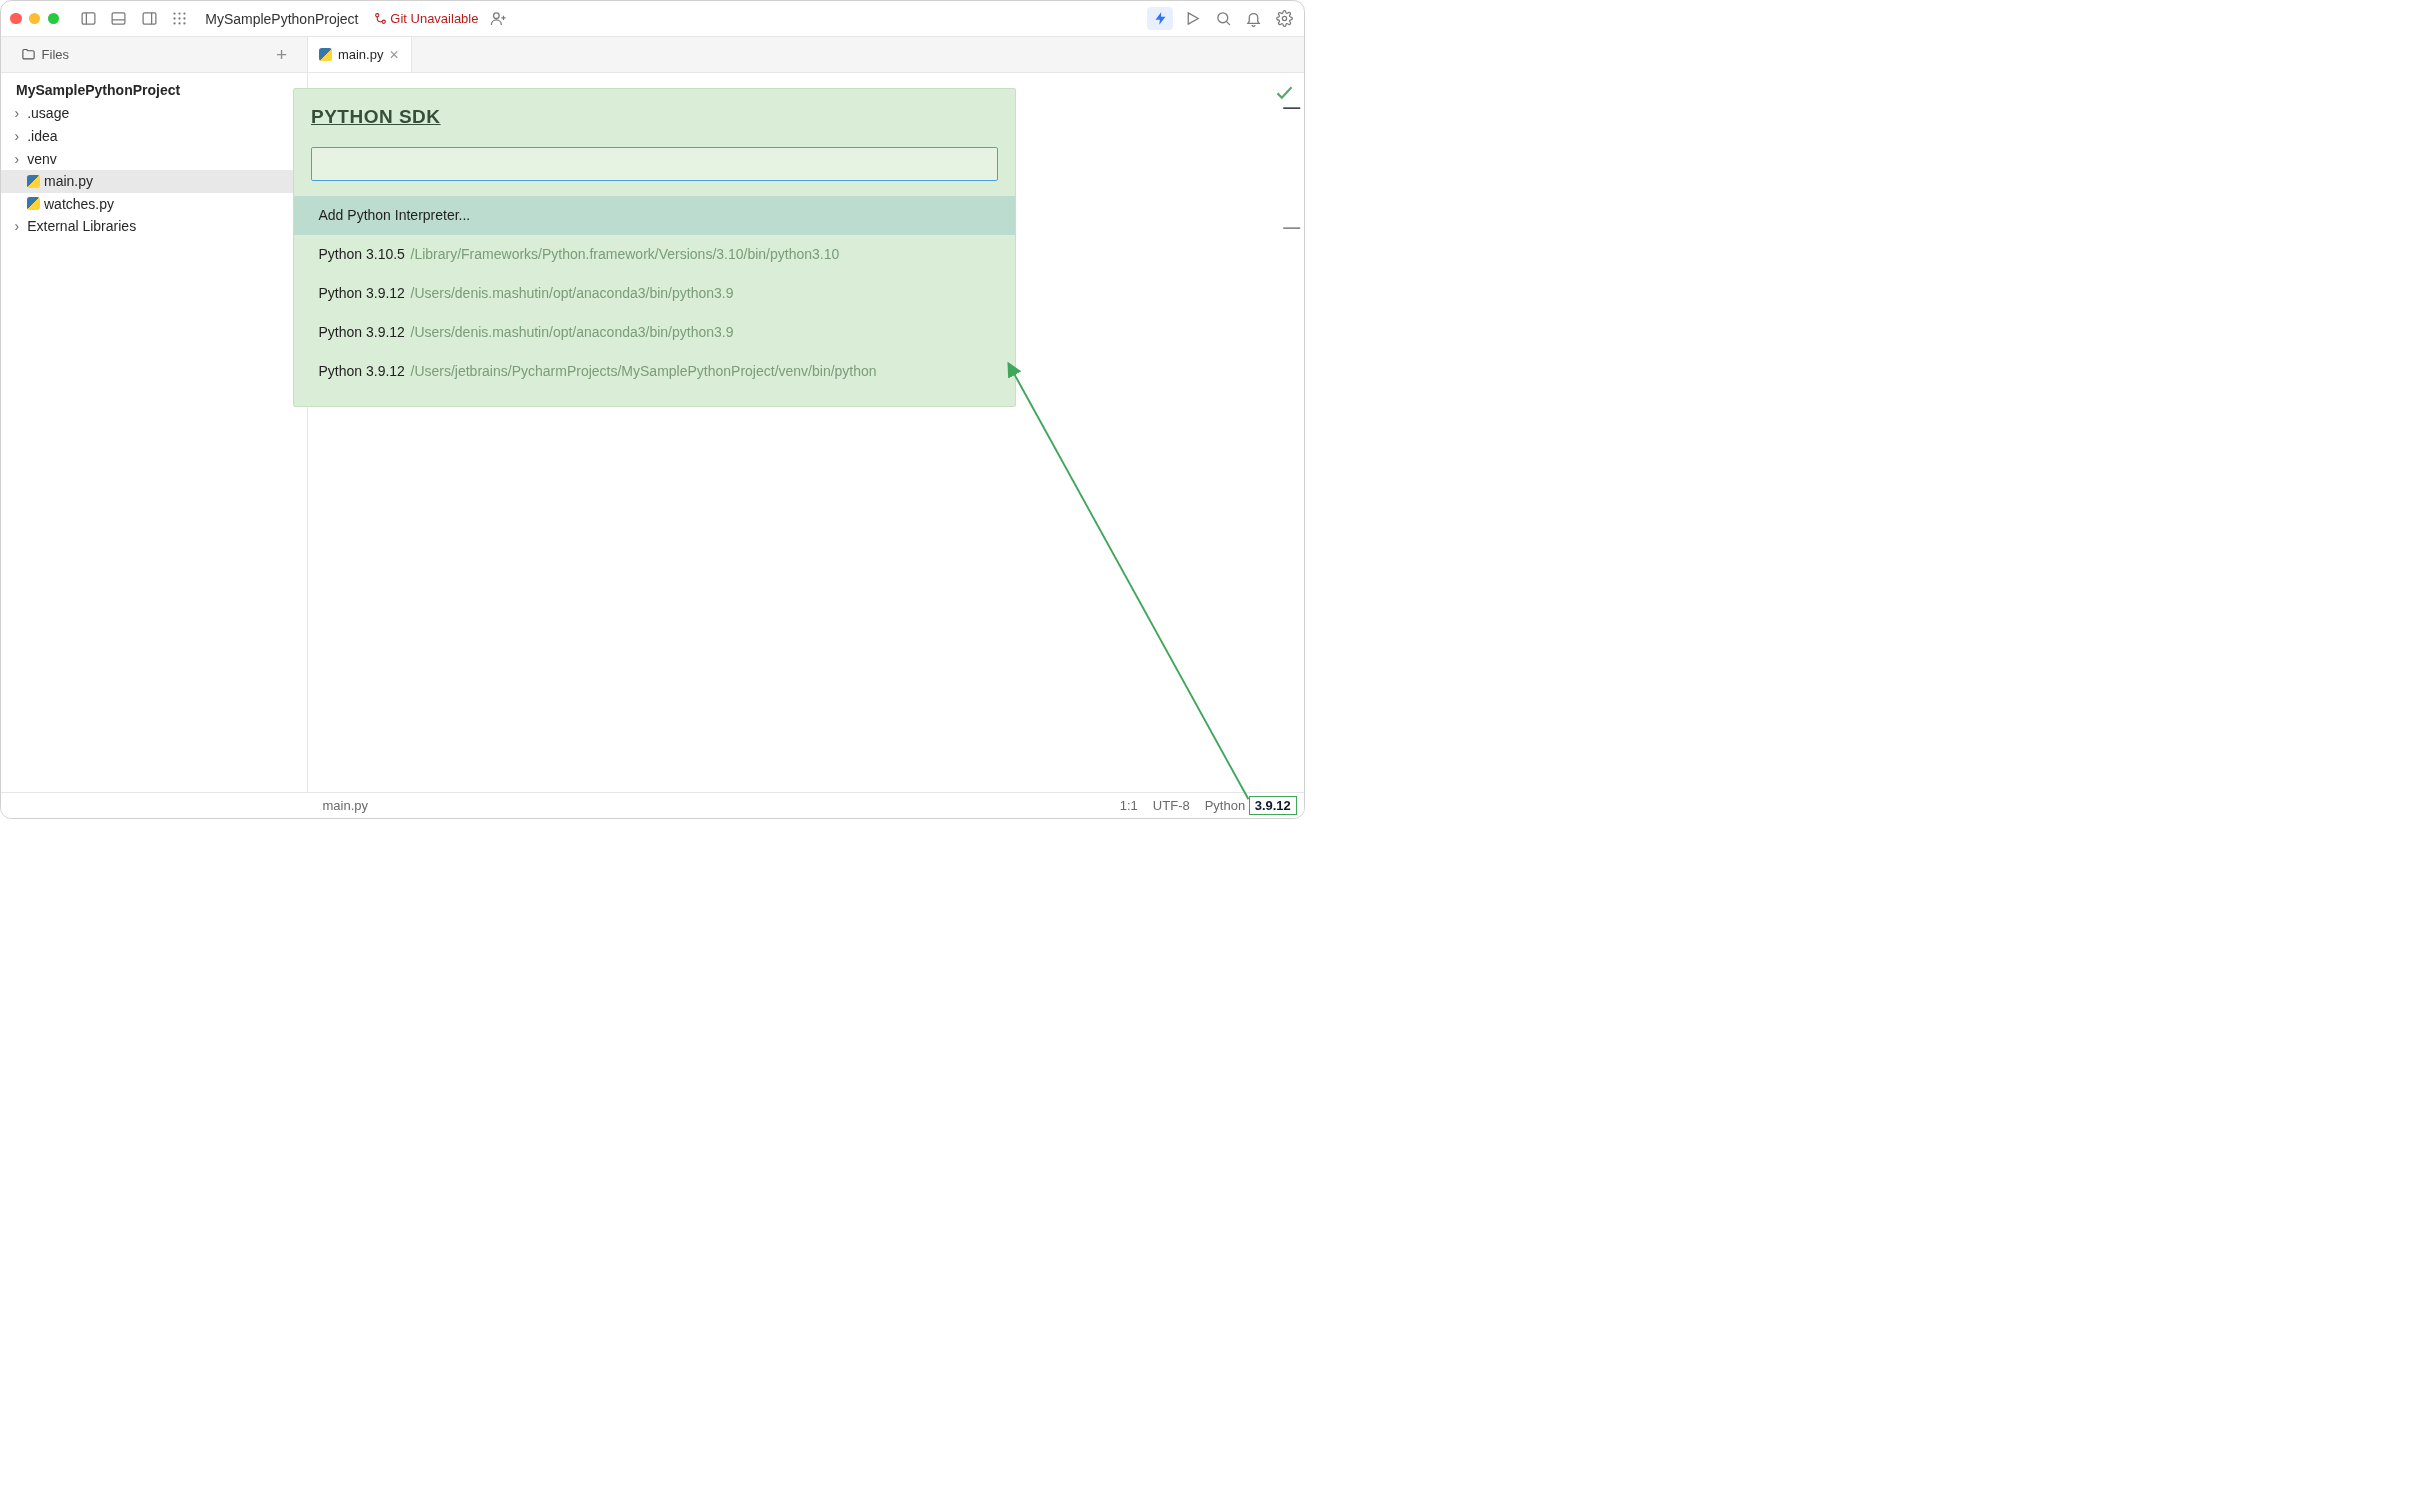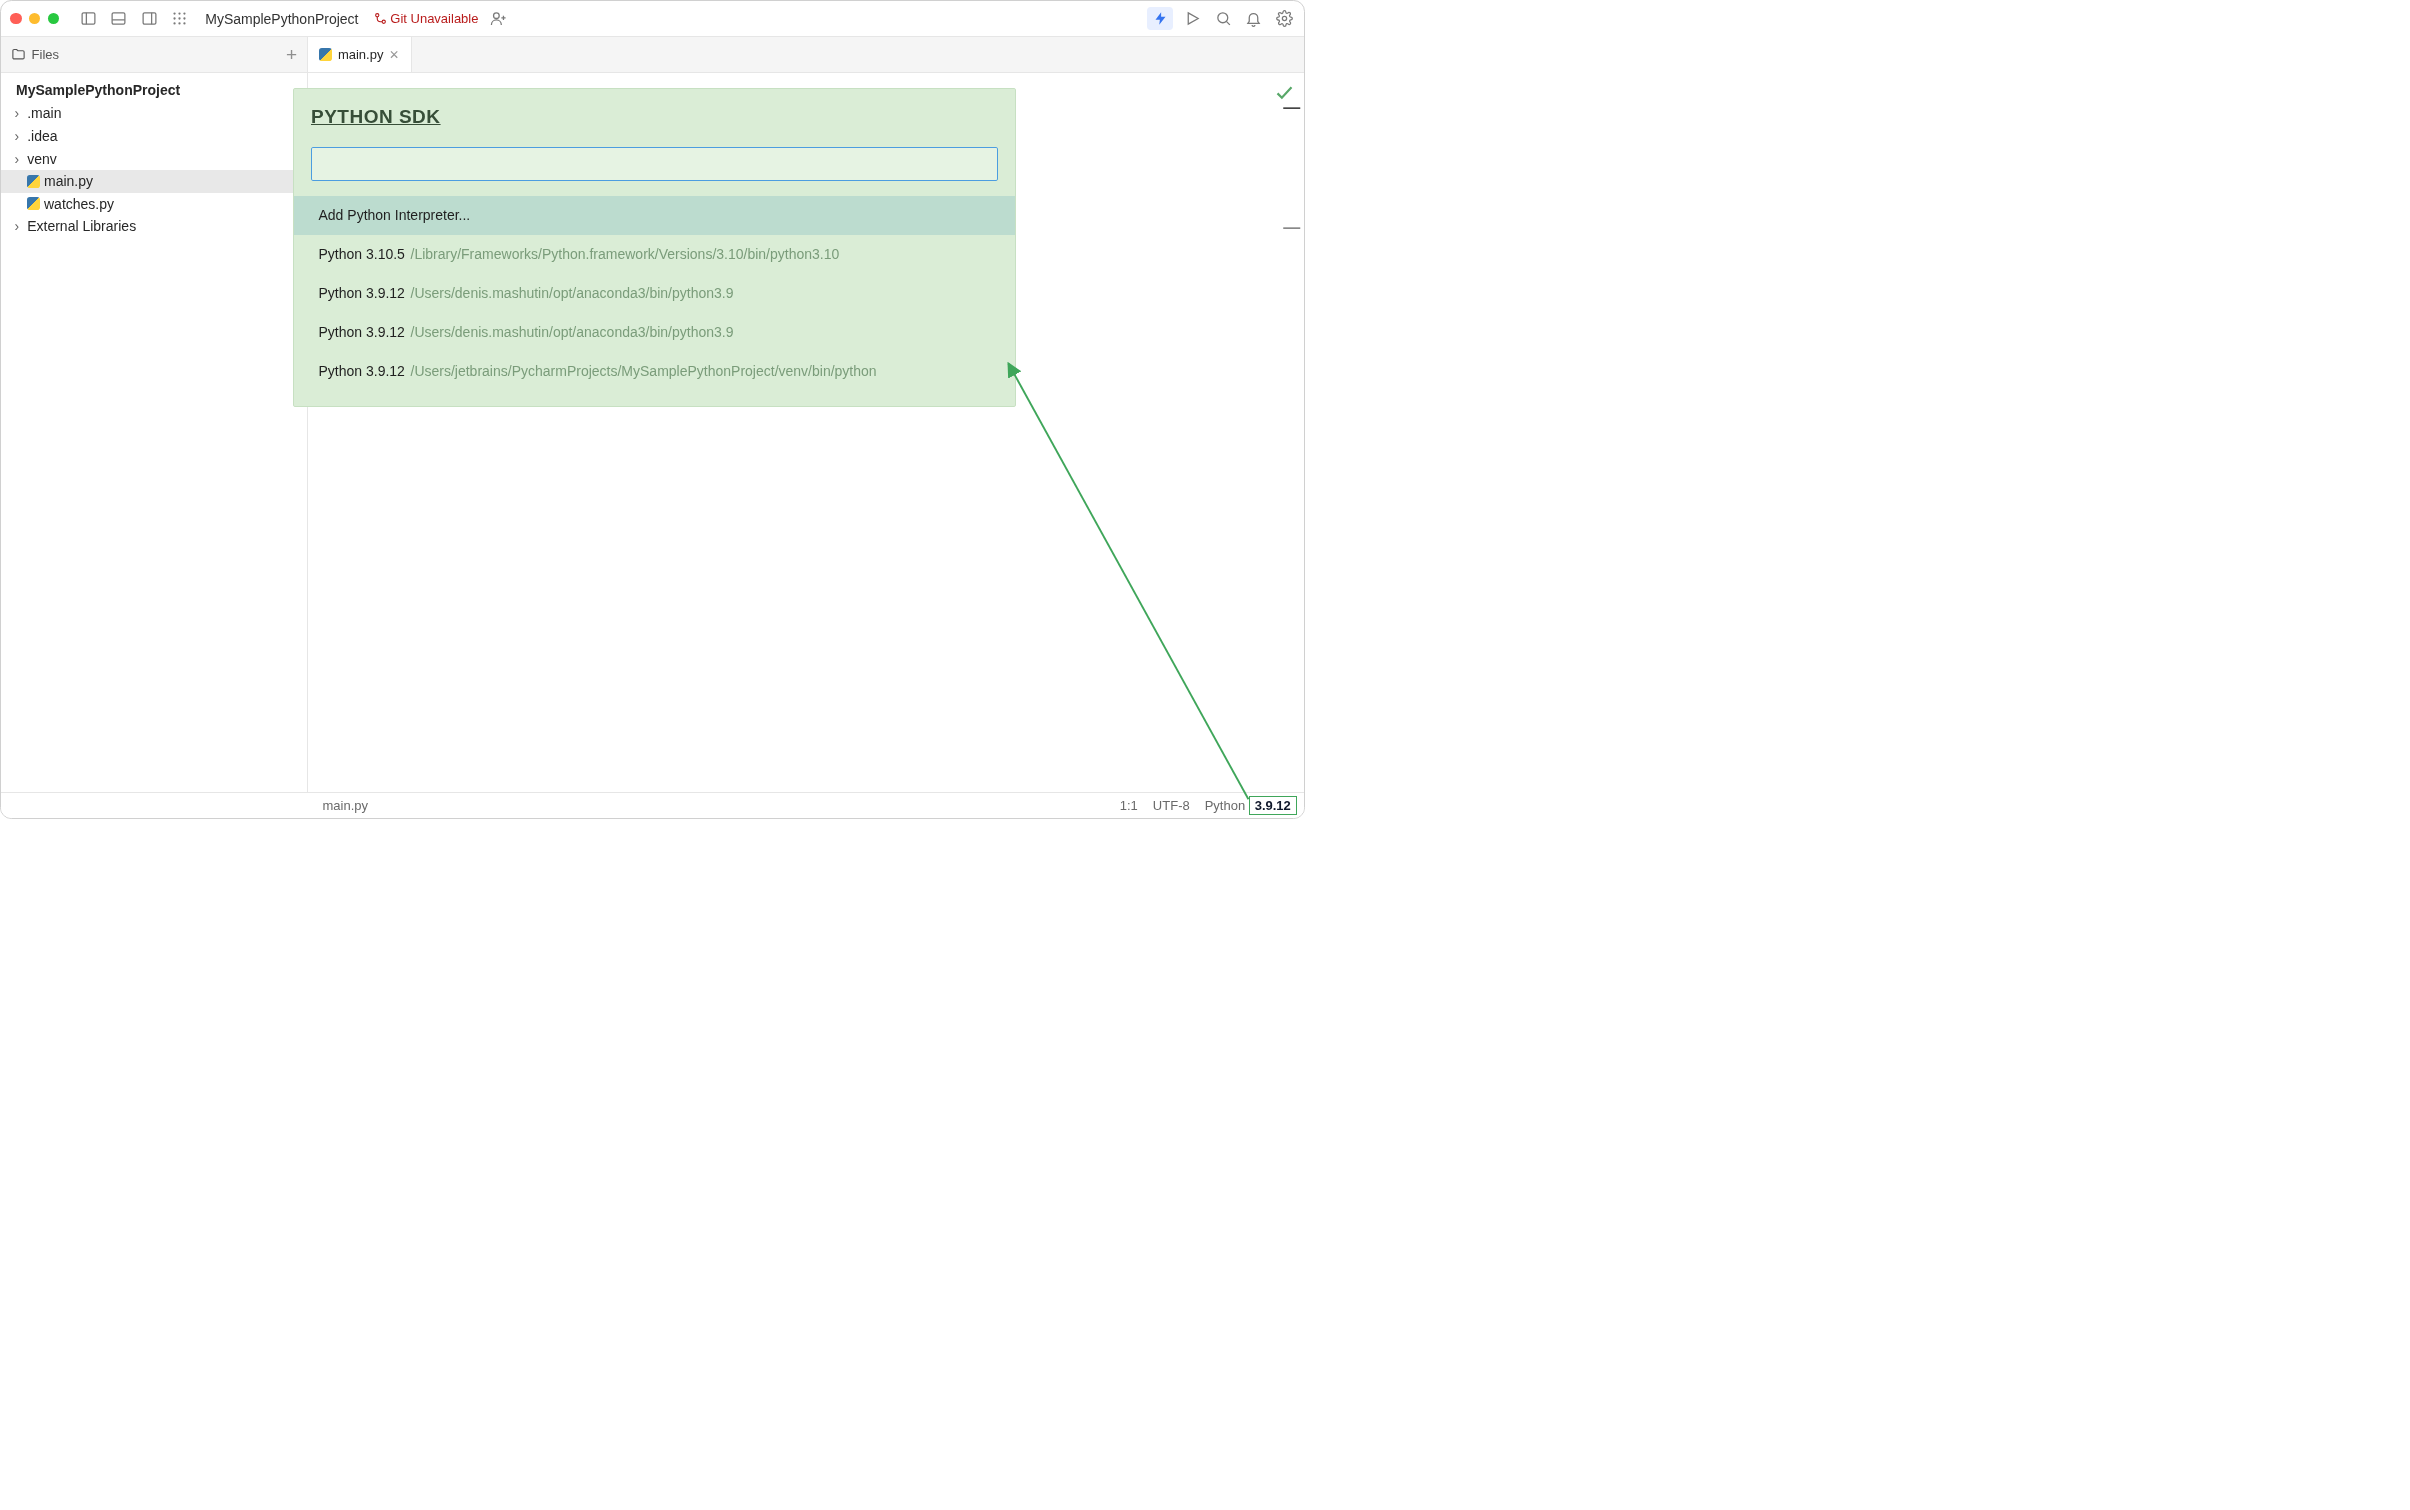--- a/index.html
+++ b/index.html
@@ -60,21 +60,21 @@
     }
     .sidebar {
       width: 307px;
       border-right: 0.9px solid #e6e6e6;
       display:flex; flex-direction:column;
       background:#fff;
     }
     .sidebar-header {
       height: 36px;
       display:flex; align-items:center; justify-content:space-between;
-      padding: 0 10px;
+      padding: 0 20px;
       background:#f5f5f5;
       border-bottom: 0.9px solid #e6e6e6;
     }
     .sidebar-header-left { display:flex; align-items:center; gap:5.6px; color:#555;}
     .plus-btn { color:#8f8f8f; font-size:19px; }
     .tree { padding: 5.6px 0; font-size:14px; }
     .tree-proj { font-weight: 700; font-size:14px; padding: 3.8px 15px; }
     .tree-row {
       height: 22.6px;
       display:flex; align-items:center; gap:3.8px;
@@ -294,21 +294,21 @@
             </svg>
           <span>Files</span>
         </div>
         <div class="plus-btn">+</div>
       </div>
       <div class="tree">
         <div class="tree-proj">MySamplePythonProject</div>
 
         <div class="tree-row">
           <span class="chev">›</span>
-          <span class="label">.main</span>
+          <span class="label">.usage</span>
         </div>
         <div class="tree-row">
           <span class="chev">›</span>
           <span class="label">.idea</span>
         </div>
         <div class="tree-row">
           <span class="chev">›</span>
           <span class="label">venv</span>
         </div>
         <div class="tree-row selected">

